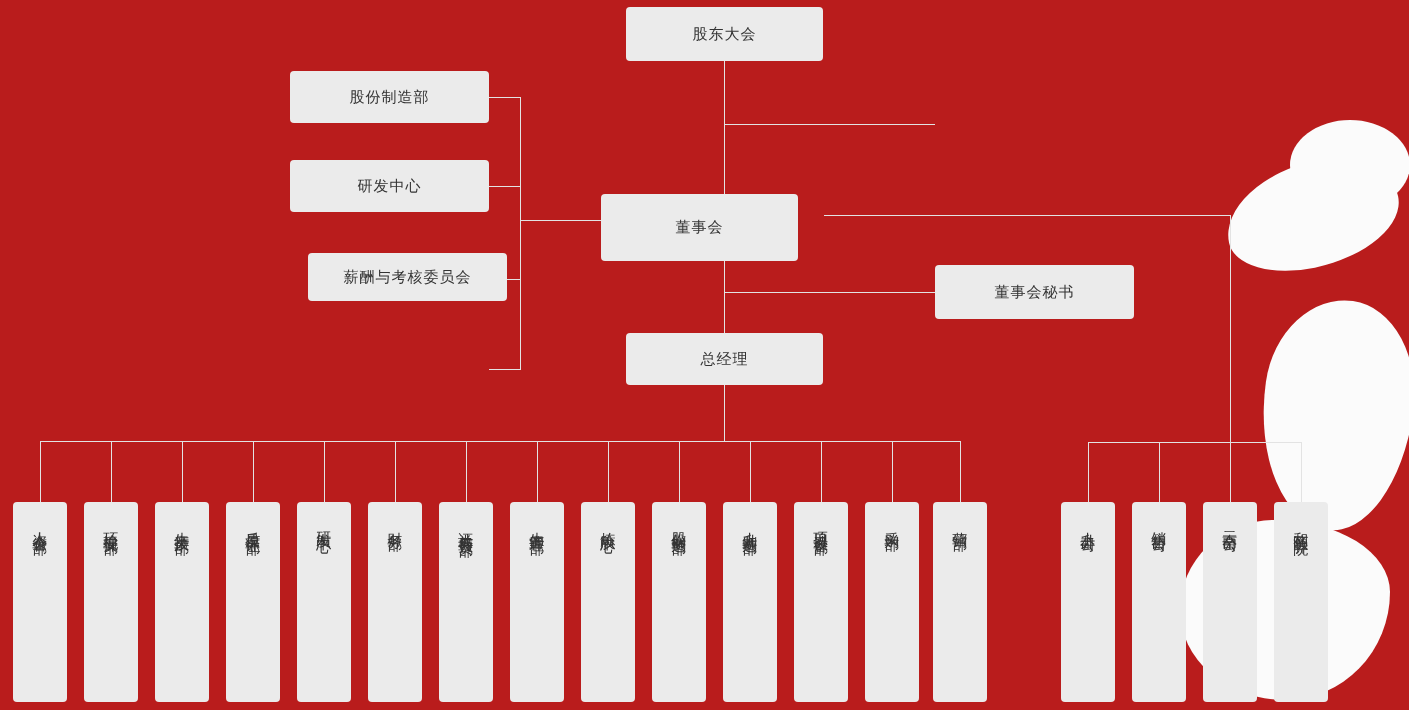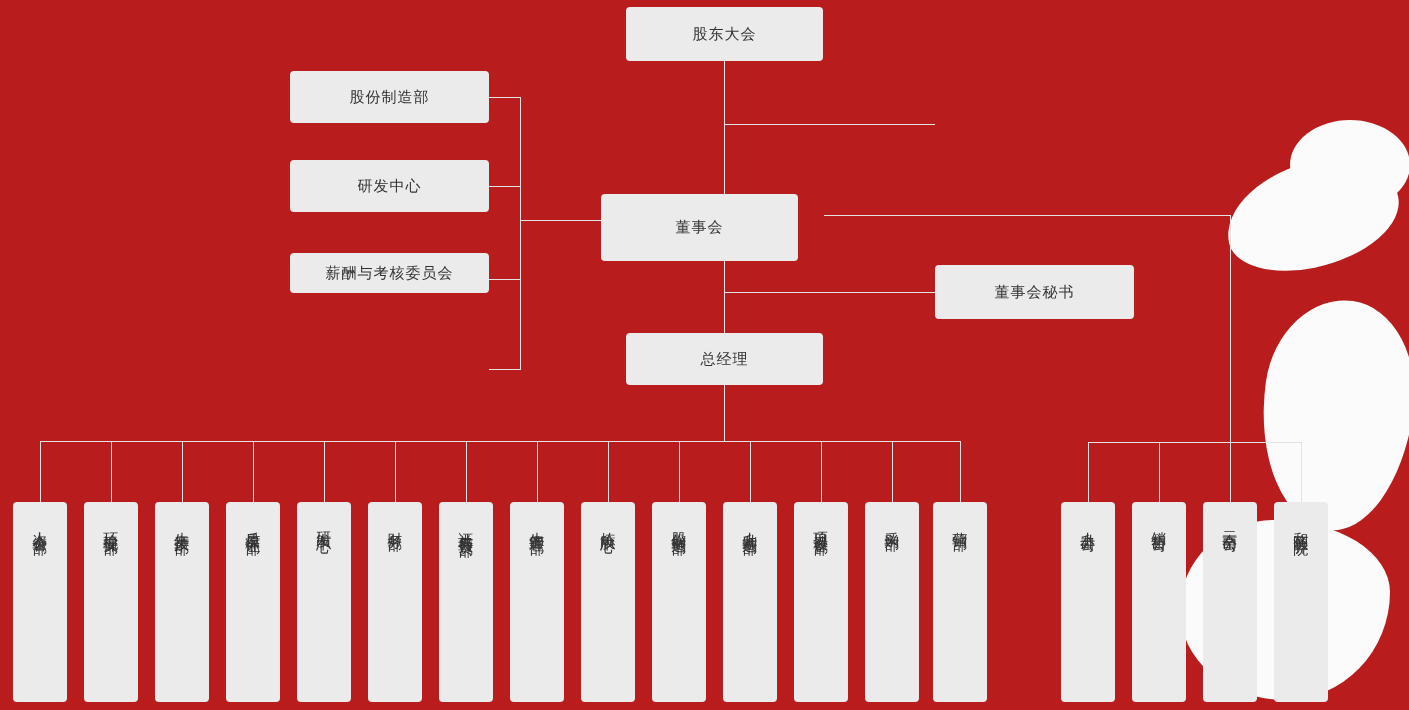--- a/index.html
+++ b/index.html
@@ -155,21 +155,21 @@
   <div class="node h-node" style="left:935px; top:265px; width:199px; height:54px;">
     <span>董事会秘书</span>
   </div>
 
   <div class="node h-node" style="left:290px; top:71px; width:199px; height:52px;">
     <span>股份制造部</span>
   </div>
   <div class="node h-node" style="left:290px; top:160px; width:199px; height:52px;">
     <span>研发中心</span>
   </div>
-  <div class="node h-node" style="left:290px; top:253px; width:199px; height:40px;">
+  <div class="node h-node" style="left:308px; top:253px; width:199px; height:48px;">
     <span>薪酬与考核委员会</span>
   </div>
 
   <div class="node v-node" style="left:13px; top:502px; width:54px; height:200px;">
     <span class="vtext">人资企管部</span>
   </div>
   <div class="node v-node" style="left:84px; top:502px; width:54px; height:200px;">
     <span class="vtext">环境安保部</span>
   </div>
   <div class="node v-node" style="left:155px; top:502px; width:54px; height:200px;">

